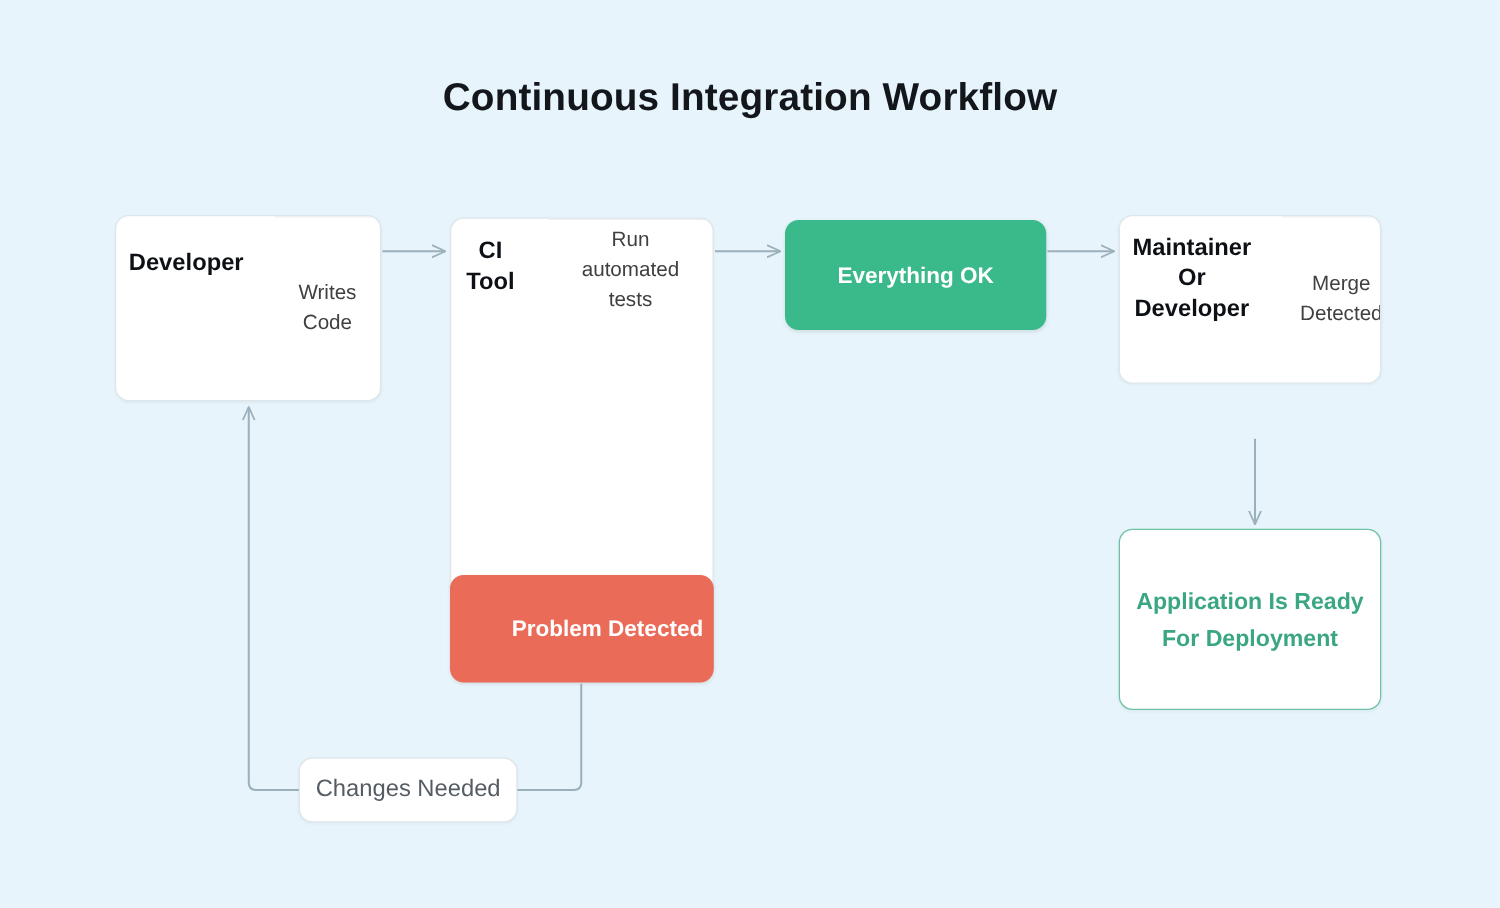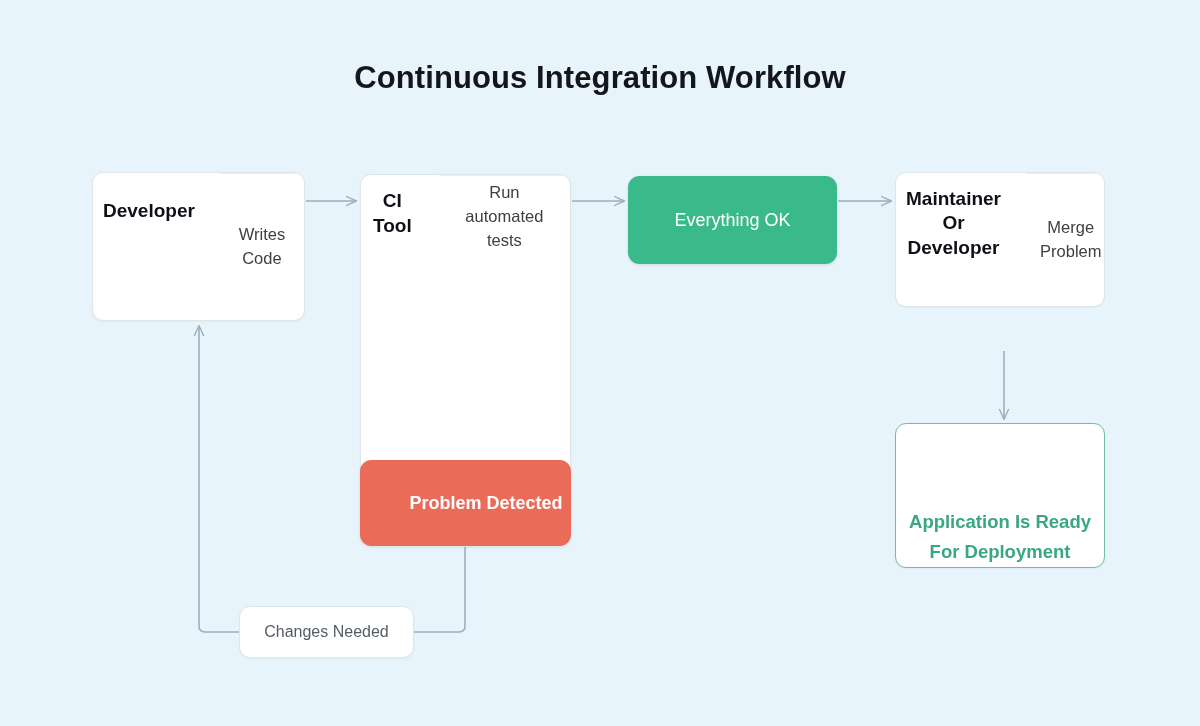--- a/index.html
+++ b/index.html
@@ -103,21 +103,21 @@
     width: 209px;
     height: 88px;
     background: #3ab98a;
     border-color: #3ab98a;
     align-items: center;
     justify-content: center;
     box-shadow: 0 1px 3px rgba(40,70,60,0.12);
   }
   #node-everything-ok .pill-label {
     font-size: 18px;
-    font-weight: normal;
+    font-weight: bold;
     color: #ffffff;
     text-align: right;
   }
 
   
   #node-maintainer {
     left: 895px;
     top: 172px;
     width: 210px;
     height: 135px;
@@ -145,21 +145,21 @@
     margin-left: 41px;
   }
 
   
   #node-app-ready {
     left: 895px;
     top: 423px;
     width: 210px;
     height: 145px;
     border: 1px solid #6cc2a3;
-    align-items: flex-end;
+    align-items: center;
     justify-content: center;
   }
   #node-app-ready .success-label {
     font-size: 18.5px;
     font-weight: bold;
     color: #3aa683;
     text-align: center;
     line-height: 1.62;
   }
 
@@ -168,21 +168,21 @@
     left: 239px;
     top: 606px;
     width: 175px;
     height: 52px;
     border-radius: 11px;
     align-items: center;
     justify-content: center;
     z-index: 3;
   }
   #node-changes-needed .edge-label {
-    font-size: 16px;
+    font-size: 19px;
     color: #555c63;
     text-align: center;
   }
 </style>
 </head>
 <body>
 
 <div id="canvas">
 
   <div class="page-title">Continuous Integration Workflow</div>
@@ -216,21 +216,21 @@
     <div class="node-header">CI Tool</div>
     <div class="node-row">Run automated tests</div>
   </div>
 
   <div class="node" id="node-everything-ok">
     <div class="pill-label">Everything OK</div>
   </div>
 
   <div class="node" id="node-maintainer">
     <div class="node-header">Maintainer Or Developer</div>
-    <div class="node-row">Merge Problem</div>
+    <div class="node-row">Merge Detected</div>
   </div>
 
   <div class="node" id="node-problem-detected">
     <div class="pill-label">Problem Detected</div>
   </div>
 
   <div class="node" id="node-app-ready">
     <div class="success-label">Application Is Ready For Deployment</div>
   </div>
 

